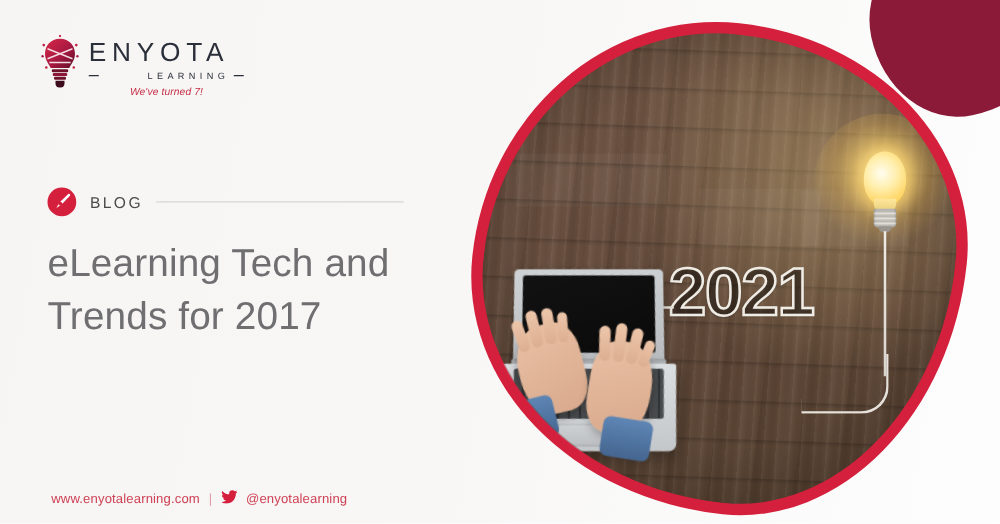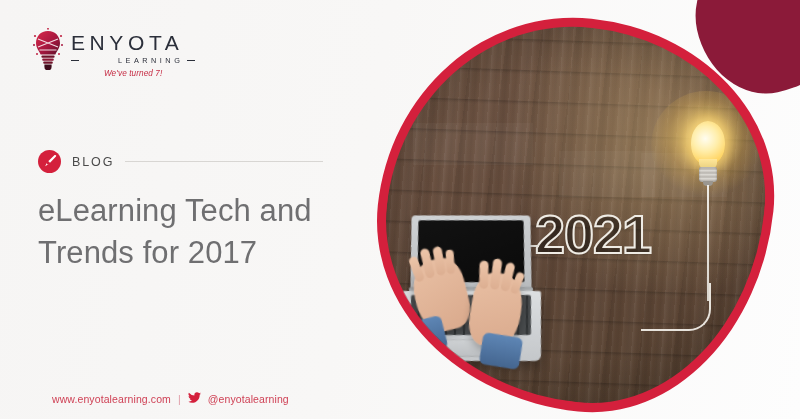--- a/index.html
+++ b/index.html
@@ -232,21 +232,21 @@
   .blog-rule{flex:1;height:1px;background:#d8d6d3;}
 
   .headline{
     position:absolute;left:38px;top:190px;width:330px;
     font-size:31px;line-height:1.37;font-weight:300;
     color:#6f6f71;letter-spacing:.1px;
   }
 
   
   .footer{
-    position:absolute;left:12px;bottom:0;width:776px;height:36px;
+    position:absolute;left:1px;bottom:0;width:776px;height:36px;
     background:rgba(250,249,248,.0);
     text-align:right;
   }
   .footer-inner{
     position:absolute;left:40px;top:9px;
     display:flex;align-items:center;gap:7px;
     font-size:10.5px;color:#cf4155;letter-spacing:.1px;
   }
   .footer-sep{color:#e09aa6;}
   .tw{display:inline-block;vertical-align:middle;}

